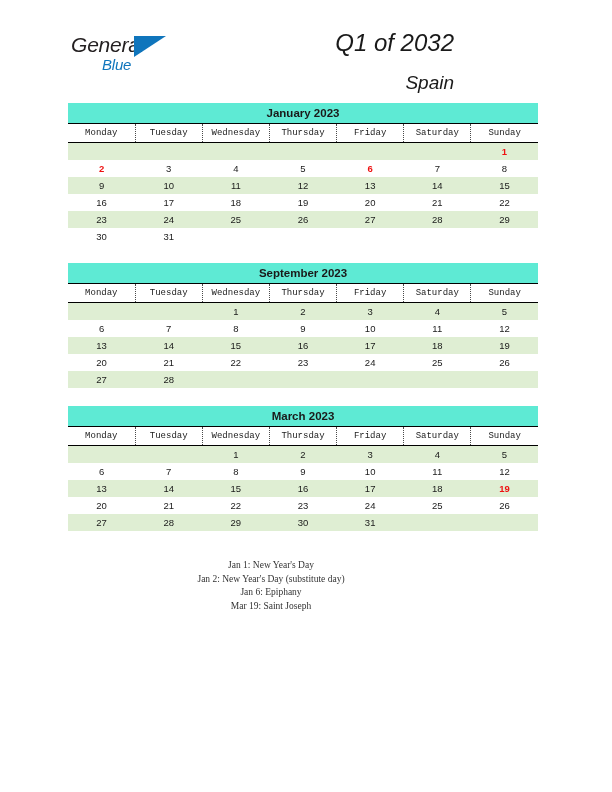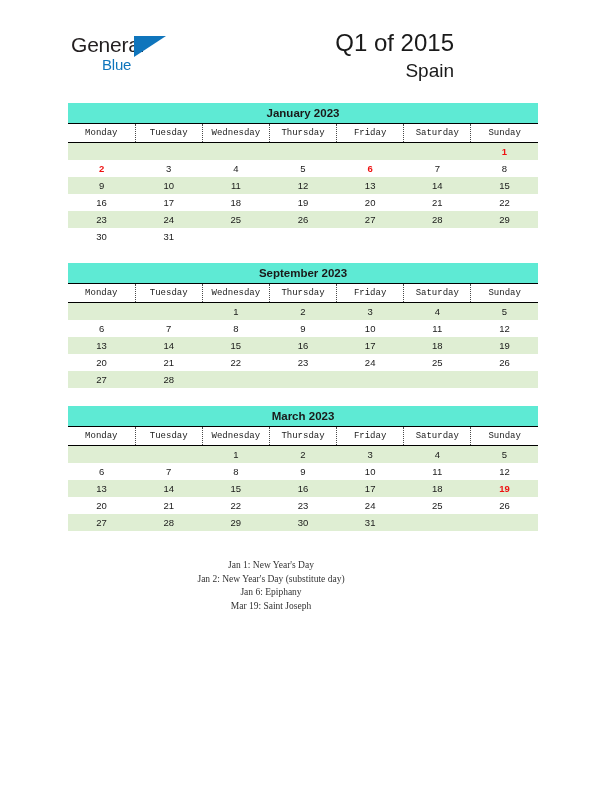--- a/index.html
+++ b/index.html
@@ -23,20 +23,21 @@
     box-sizing: border-box;
   }
 
   
   .header {
     position: absolute;
     left: 0;
     top: 0;
     width: 528px;
     height: 100px;
+    font-style: italic;
   }
 
   .logo {
     position: absolute;
     left: 71px;
     top: 33px;
     width: 200px;
     height: 56px;
   }
   .logo-general {
@@ -80,21 +81,21 @@
     font-size: 24px;
     color: #1a1a1a;
     line-height: 30px;
     white-space: nowrap;
   }
   .title-sub {
     font-family: "Liberation Sans", sans-serif;
     font-size: 19px;
     color: #1a1a1a;
     line-height: 26px;
-    margin-top: 0;
+    margin-top: 12px;
     white-space: nowrap;
   }
 
   
   .months {
     position: absolute;
     left: 68px;
     top: 103px;
     width: 470px;
   }
@@ -181,21 +182,21 @@
 
   <div class="header">
 
     <div class="logo">
       <span class="logo-general">General</span>
       <span class="logo-triangle"></span>
       <span class="logo-blue">Blue</span>
     </div>
 
     <div class="title-block">
-      <div class="title-main">Q1 of 2015</div>
+      <div class="title-main">Q1 of 2032</div>
       <div class="title-sub">Spain</div>
     </div>
 
   </div>
 
   <div class="months" id="months-container">
       <div class="month">
         <div class="month-title">January 2023</div>
         <table class="cal">
           <thead>

